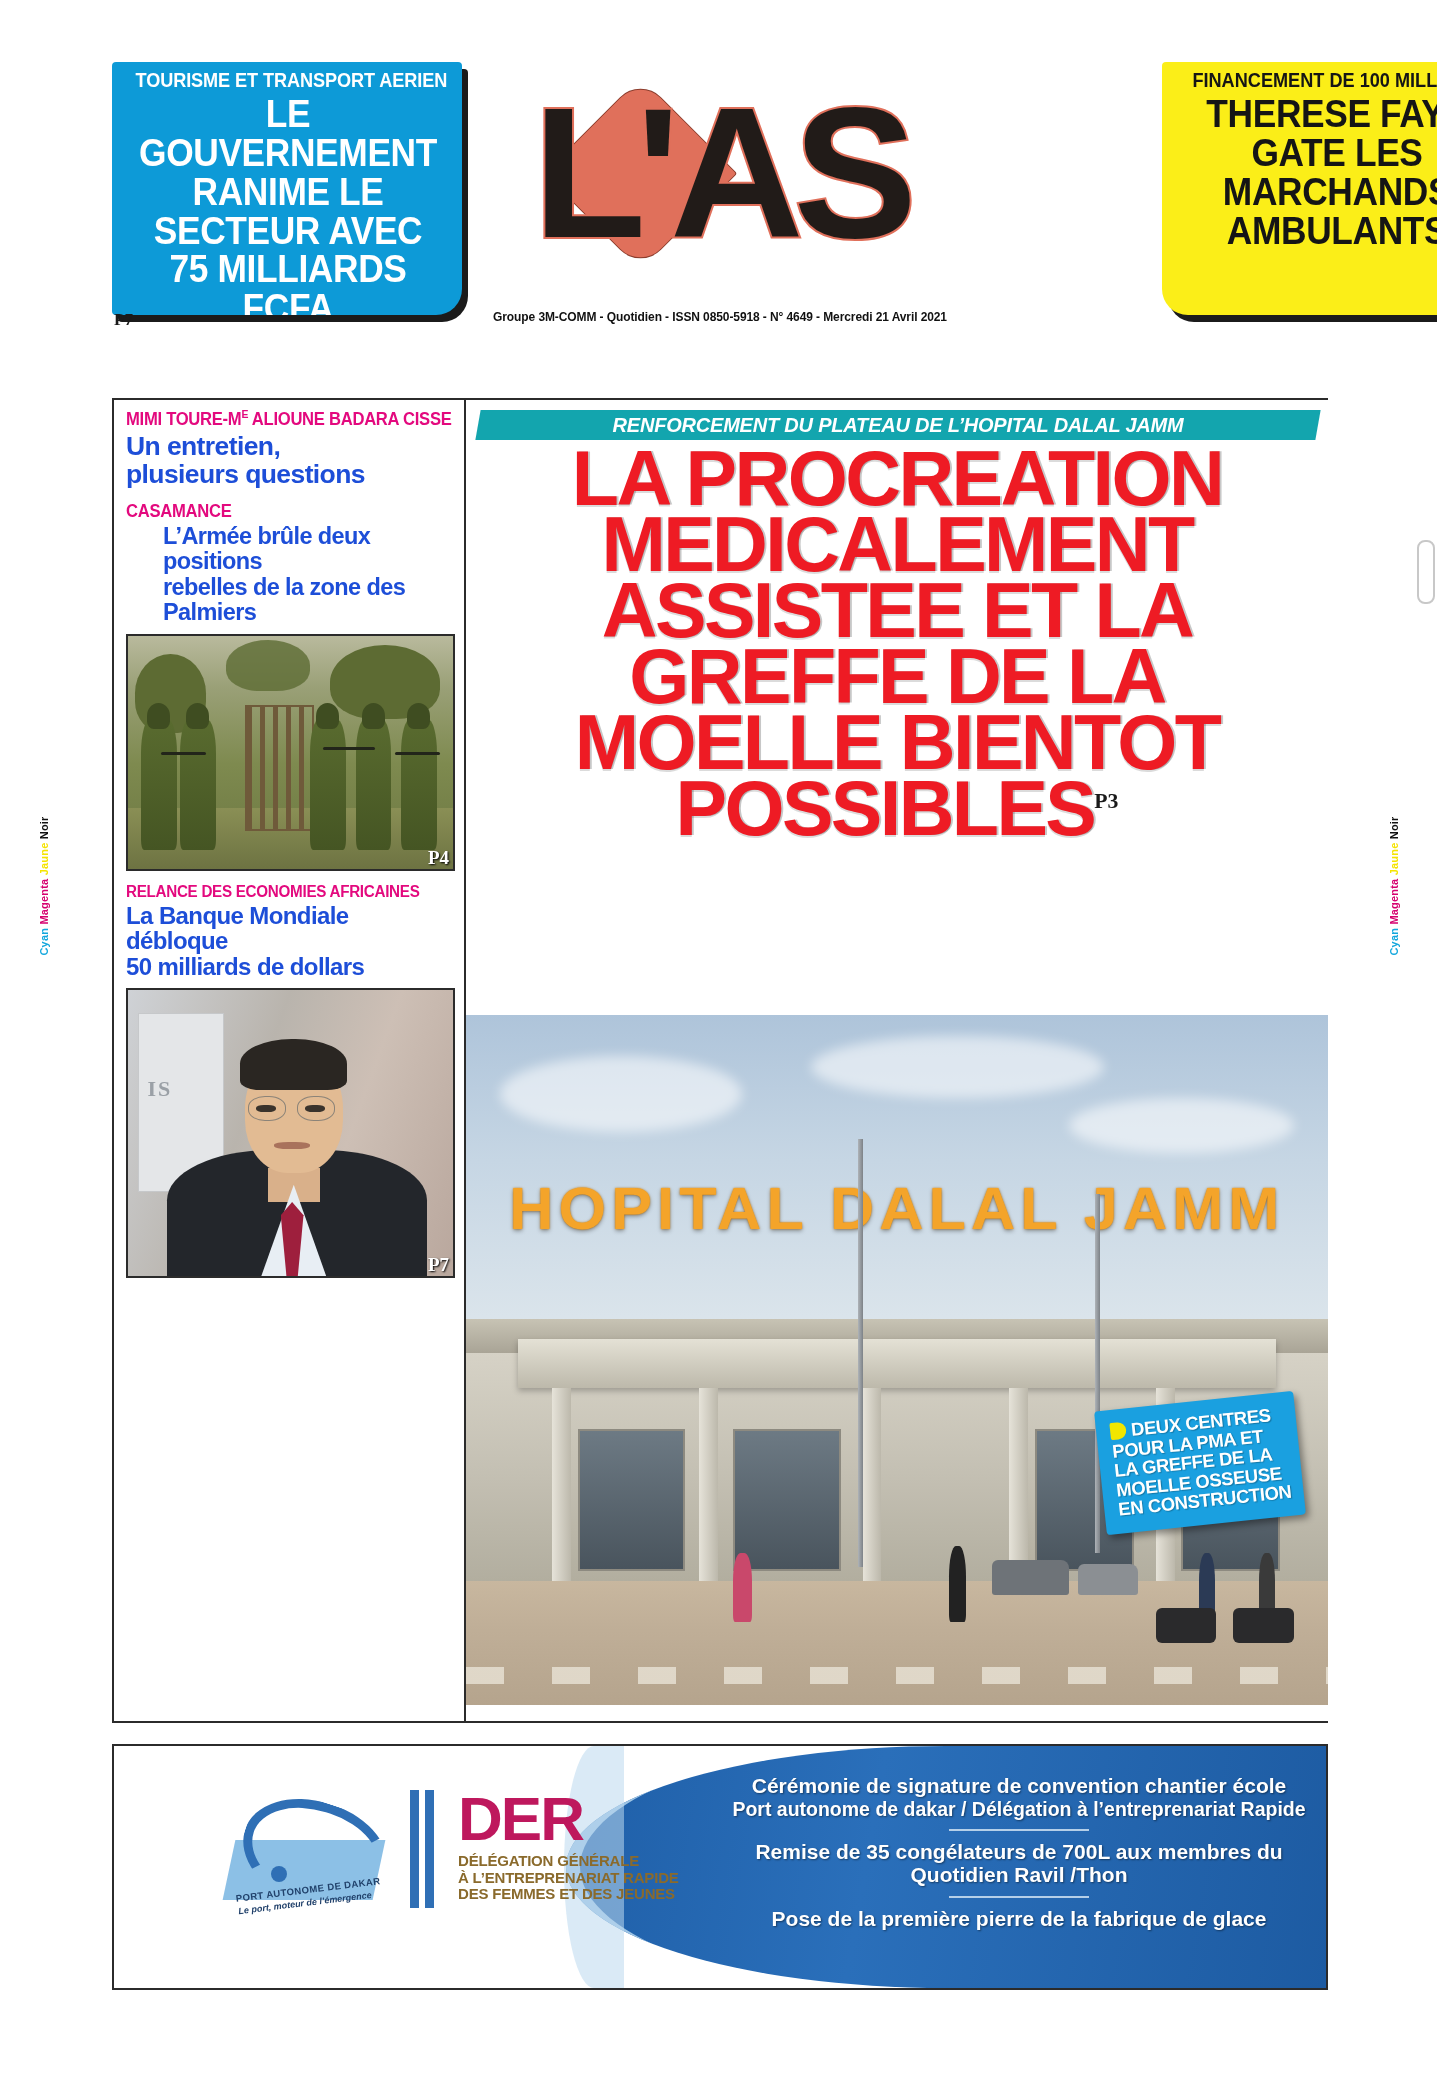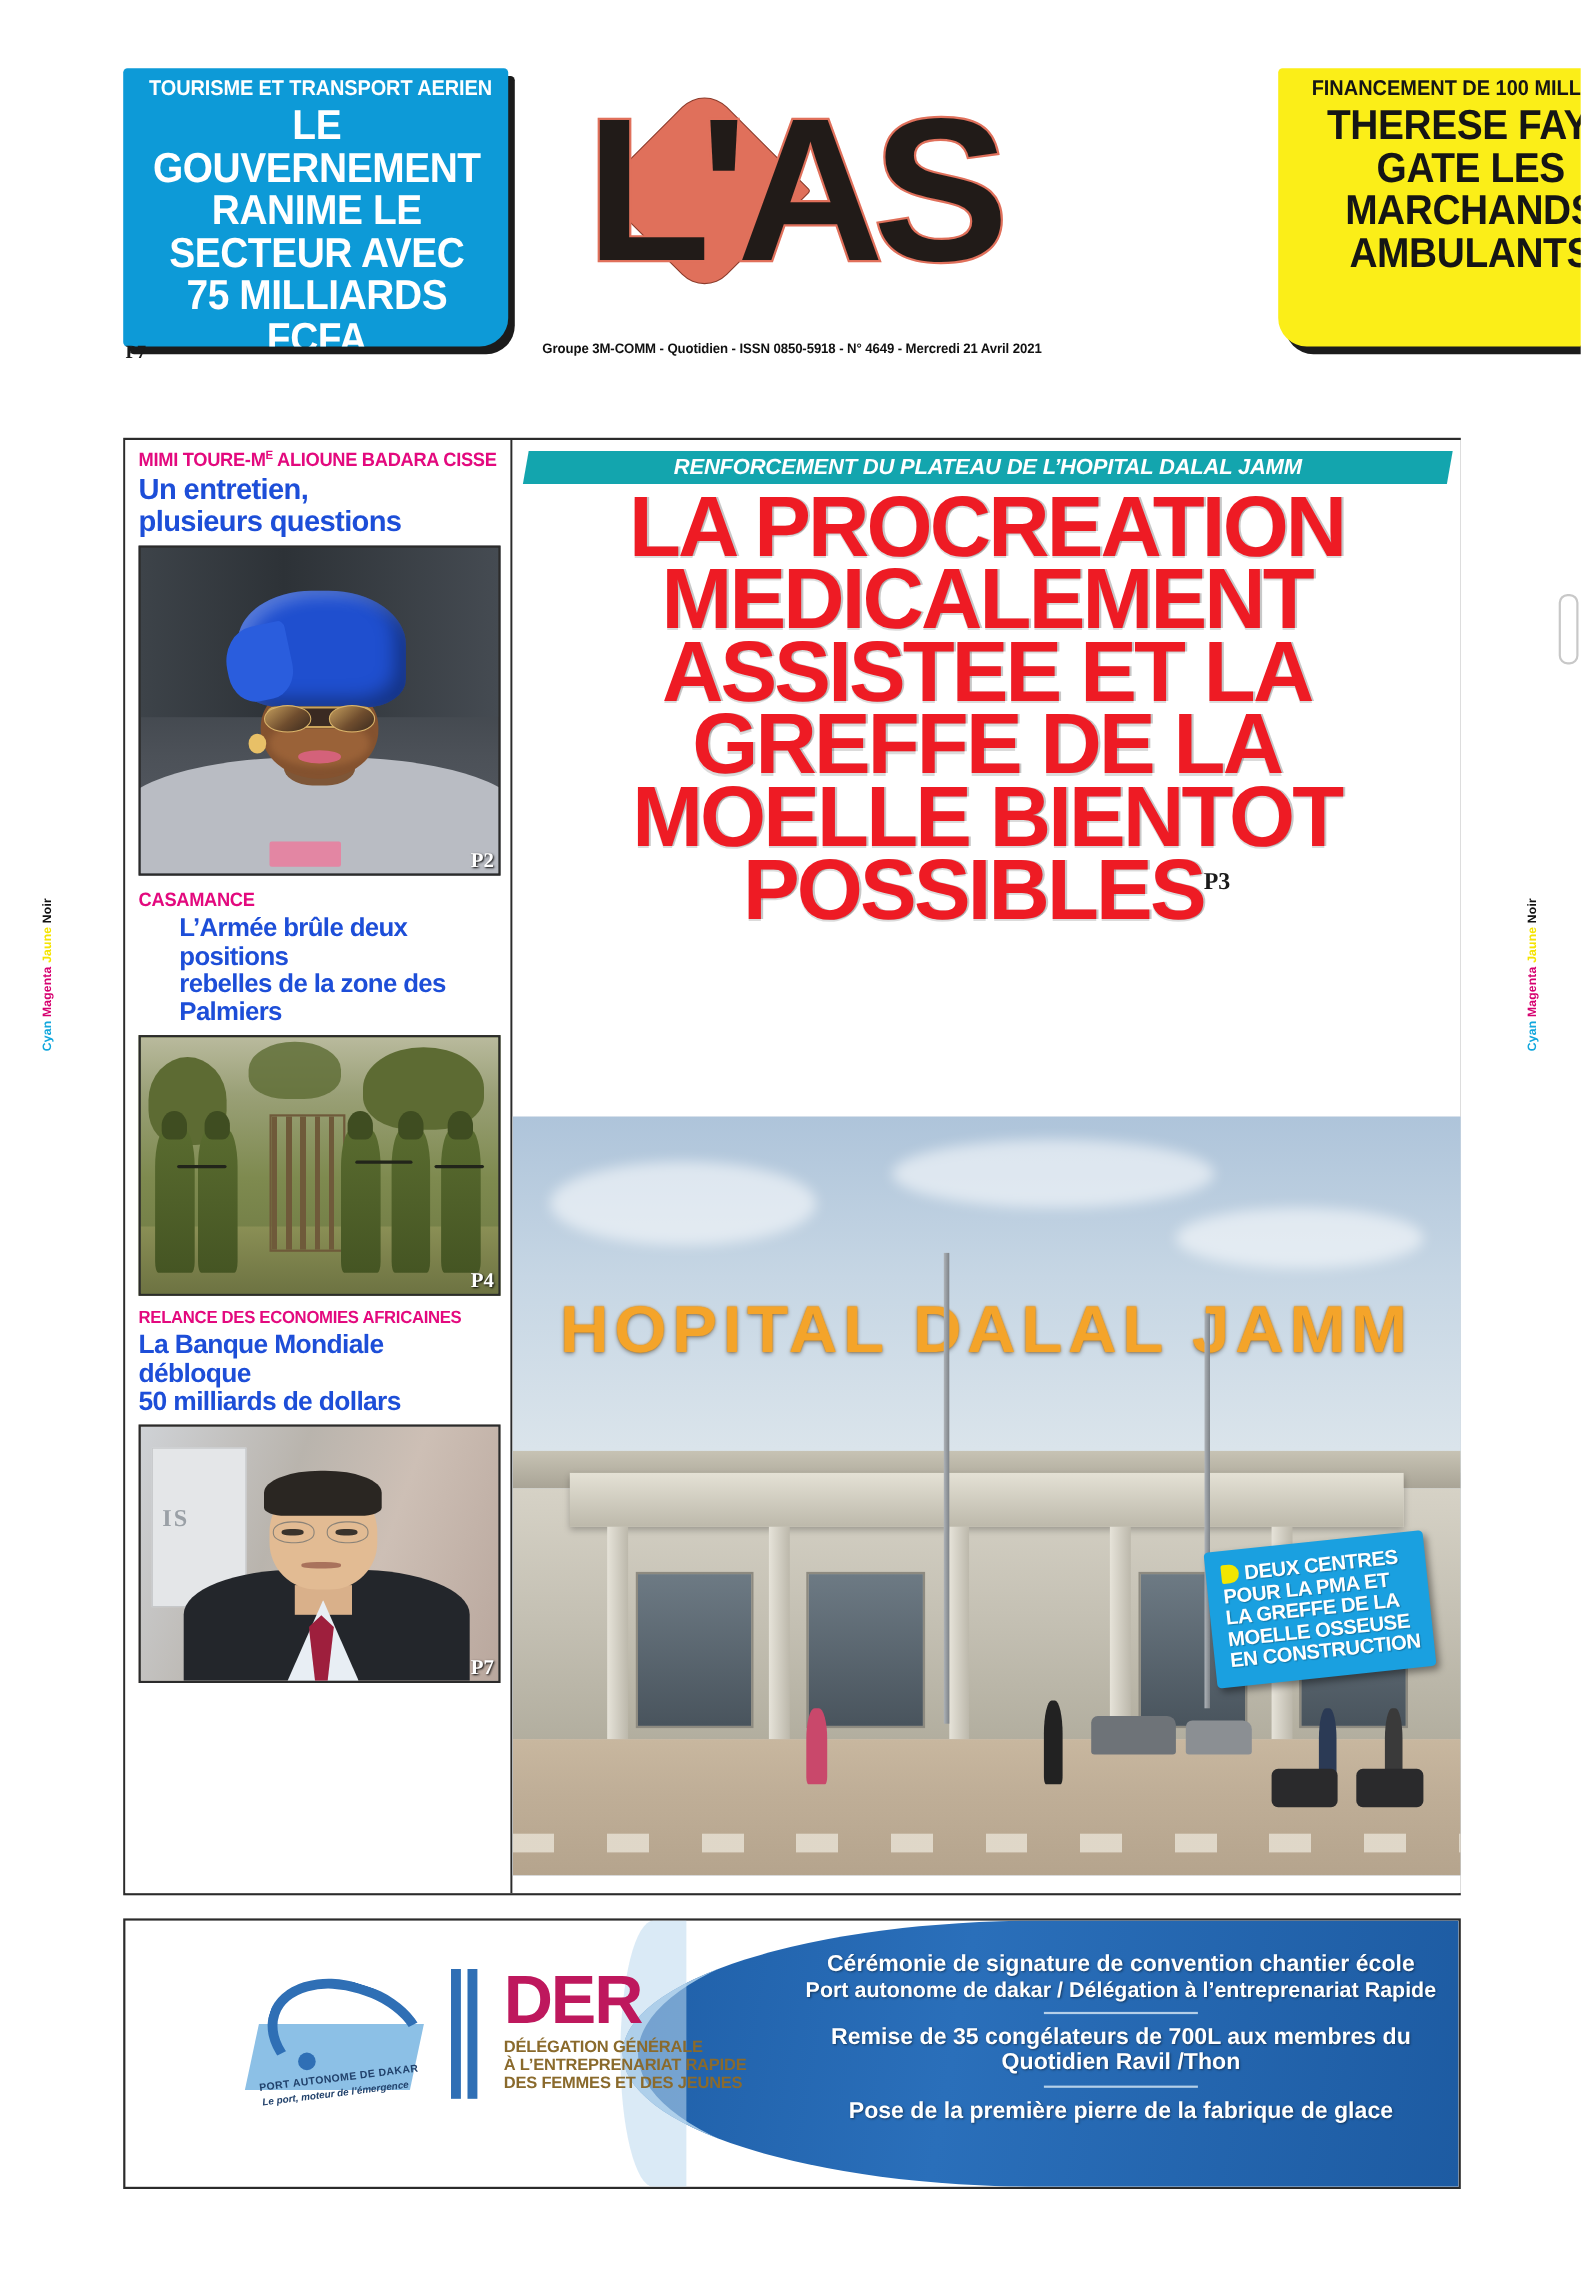--- a/index.html
+++ b/index.html
@@ -299,21 +299,21 @@
   .ph2 .fence{position:absolute;left:36%;top:30%;width:20%;height:52%;
     background:repeating-linear-gradient(90deg,#6f5a3a 0 5px, rgba(0,0,0,0) 5px 13px);
     border:2px solid #6f5a3a;}
   .ph2 .sold{position:absolute;bottom:8%;width:11%;height:56%;
     background:linear-gradient(180deg,#596b2f,#455523);border-radius:26% 26% 8% 8%;}
   .ph2 .sold::before{content:"";position:absolute;left:18%;top:-13%;width:64%;height:20%;
     background:#3f4d21;border-radius:50% 50% 30% 30%;}
   .ph2 .gun{position:absolute;height:3px;background:#22251a;border-radius:2px;}
 
   
-  .ph3 { height: 235px; background:#b7b2ab; }
+  .ph3 { height: 290px; background:#b7b2ab; }
   .ph3 .bg{position:absolute;inset:0;
     background:linear-gradient(110deg,#cfd2d6 0%,#b9b4ad 38%,#cdbfb5 64%,#b9a79d 100%);}
   .ph3 .panel{position:absolute;left:3%;top:8%;width:26%;height:62%;
     background:#e4e6e8;border:1px solid #c6c8ca;}
   .ph3 .panel-tx{position:absolute;left:6%;top:30%;font-size:22px;color:#9aa0a6;
     font-family:"Liberation Serif",serif;font-weight:700;letter-spacing:2px;}
   .ph3 .suit{position:absolute;left:12%;bottom:0;width:80%;height:44%;
     background:#23262b;border-radius:40% 40% 0 0;}
   .ph3 .shirt{position:absolute;left:41%;bottom:0;width:20%;height:32%;
     background:#e8eef4;clip-path:polygon(50% 0,100% 100%,0 100%);}
@@ -608,37 +608,20 @@
   </div>
 
   <div class="content">
 
     <div class="leftcol">
 
       <div>
         <div class="kick-mag"><span>MIMI TOURE-M</span><sup>E</sup><span> ALIOUNE BADARA CISSE</span></div>
         <div class="head-dark nowrapish">Un entretien,
 plusieurs questions</div>
-        <div class="thumb ph1">
-          <div class="bg"></div>
-            <div class="wall"></div>
-          <div class="shoulders"></div>
-          <div class="neck"></div>
-          <div class="face"></div>
-            <div class="cheeks"></div>
-          <div class="wrap"></div>
-            <div class="wrap2"></div>
-          <div class="glasses"></div>
-            <div class="lens-l"></div>
-            <div class="lens-r"></div>
-          <div class="lips"></div>
-            <div class="earring"></div>
-          <div class="chest-badge"></div>
-          <div class="pg">P2</div>
-        </div>
       </div>
 
       <div style="margin-top:12px;">
         <div class="kick-mag">CASAMANCE</div>
         <div class="head-dark nowrapish" style="font-size:23.5px;margin-left:37px;">L’Armée brûle deux positions
 rebelles de la zone des Palmiers</div>
         <div class="thumb ph2">
           <div class="sky"></div>
           <div class="tree" style="left:2%;top:8%;width:22%;height:34%;"></div>
           <div class="tree" style="left:62%;top:4%;width:34%;height:32%;"></div>

